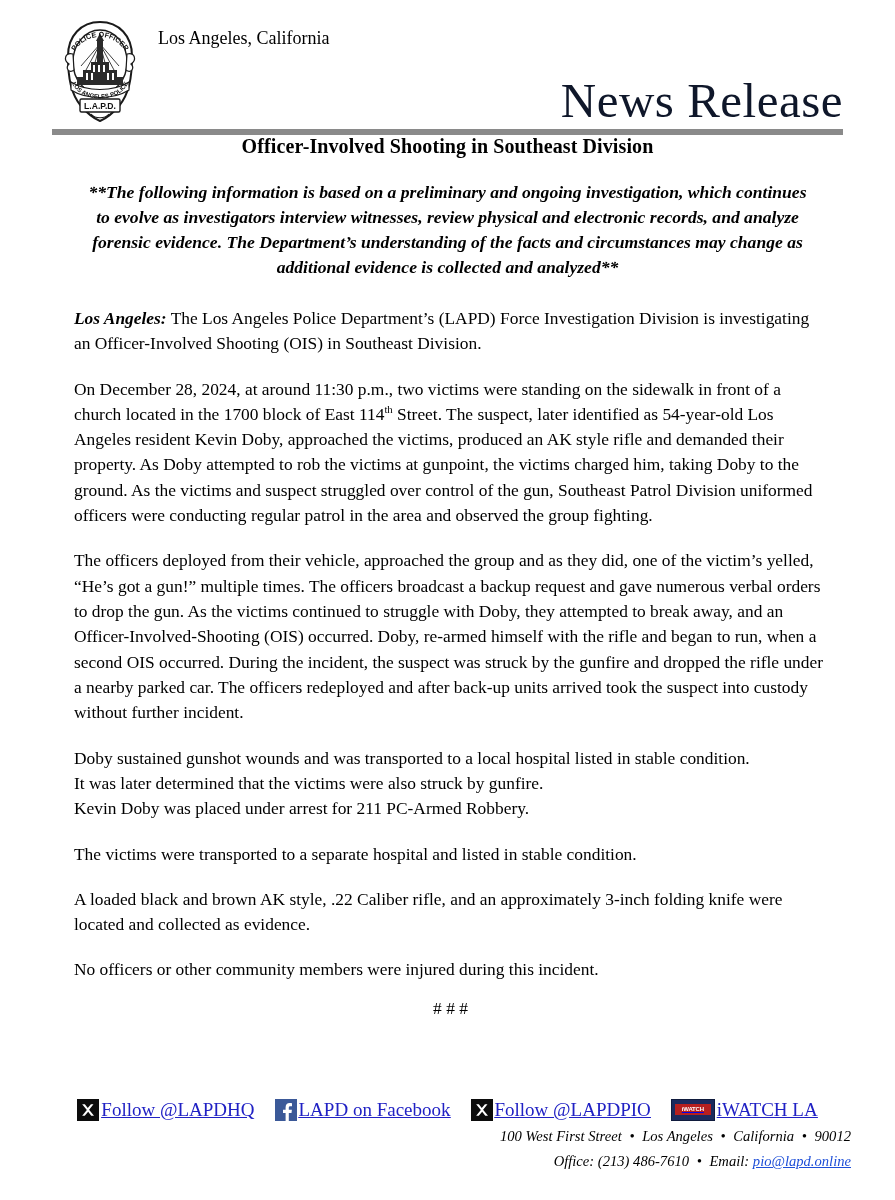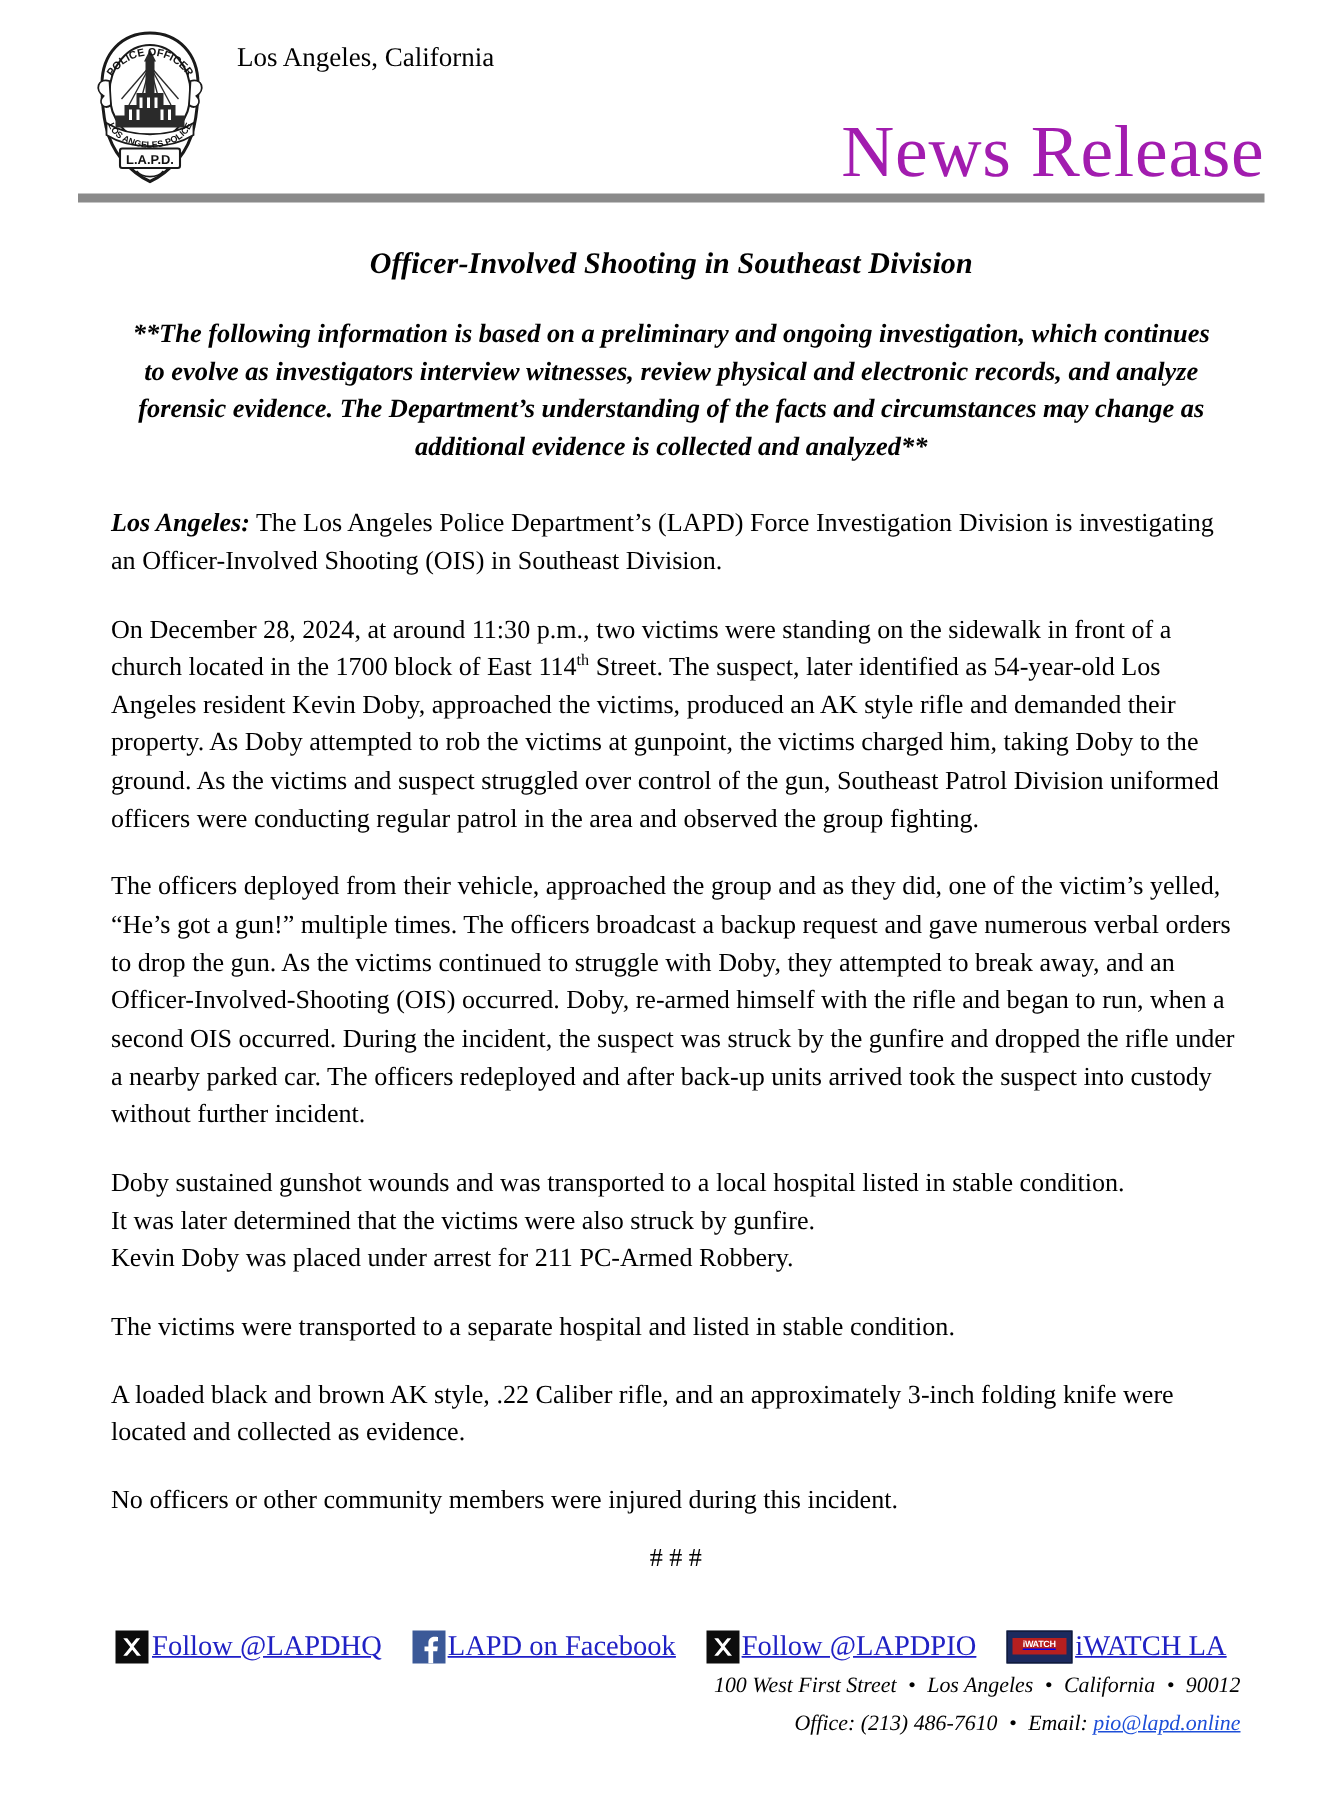--- a/index.html
+++ b/index.html
@@ -56,21 +56,21 @@
     font-size: 18px;
     line-height: 1.3;
     padding-top: 3px;
   }
 
   .news-release {
     position: absolute;
     right: 52px;
     top: 76px;
     font-size: 49px;
-    color: #a21caf;
+    color: #0f172a;
     line-height: 1;
     letter-spacing: 0.5px;
     white-space: nowrap;
   }
 
   .rule-thick {
     height: 6px;
     background: #8a8a8a;
     margin-top: 11px;
   }
@@ -84,22 +84,20 @@
     font-size: 17.5px;
     font-weight: bold;
     padding: 0 5px 0 20px;
   }
 
   
   .headline {
     text-align: center;
     font-size: 20px;
     font-weight: bold;
-    font-style: italic;
-    margin-top: 30px;
     letter-spacing: 0.1px;
   }
 
   
   .disclaimer {
     text-align: center;
     font-size: 17.6px;
     font-weight: bold;
     font-style: italic;
     line-height: 1.42;
@@ -126,22 +124,22 @@
     text-align: center;
     font-size: 17.4px;
     margin-top: -4px;
   }
 
   
   .footer {
     position: absolute;
     left: 0;
     right: 0;
-    bottom: 40px;
-    padding: 0 68px;
+    bottom: 28px;
+    padding: 0 44px;
   }
   .social-row {
     display: flex;
     justify-content: center;
     align-items: center;
     gap: 20px;
   }
   .social {
     display: flex;
     align-items: center;

